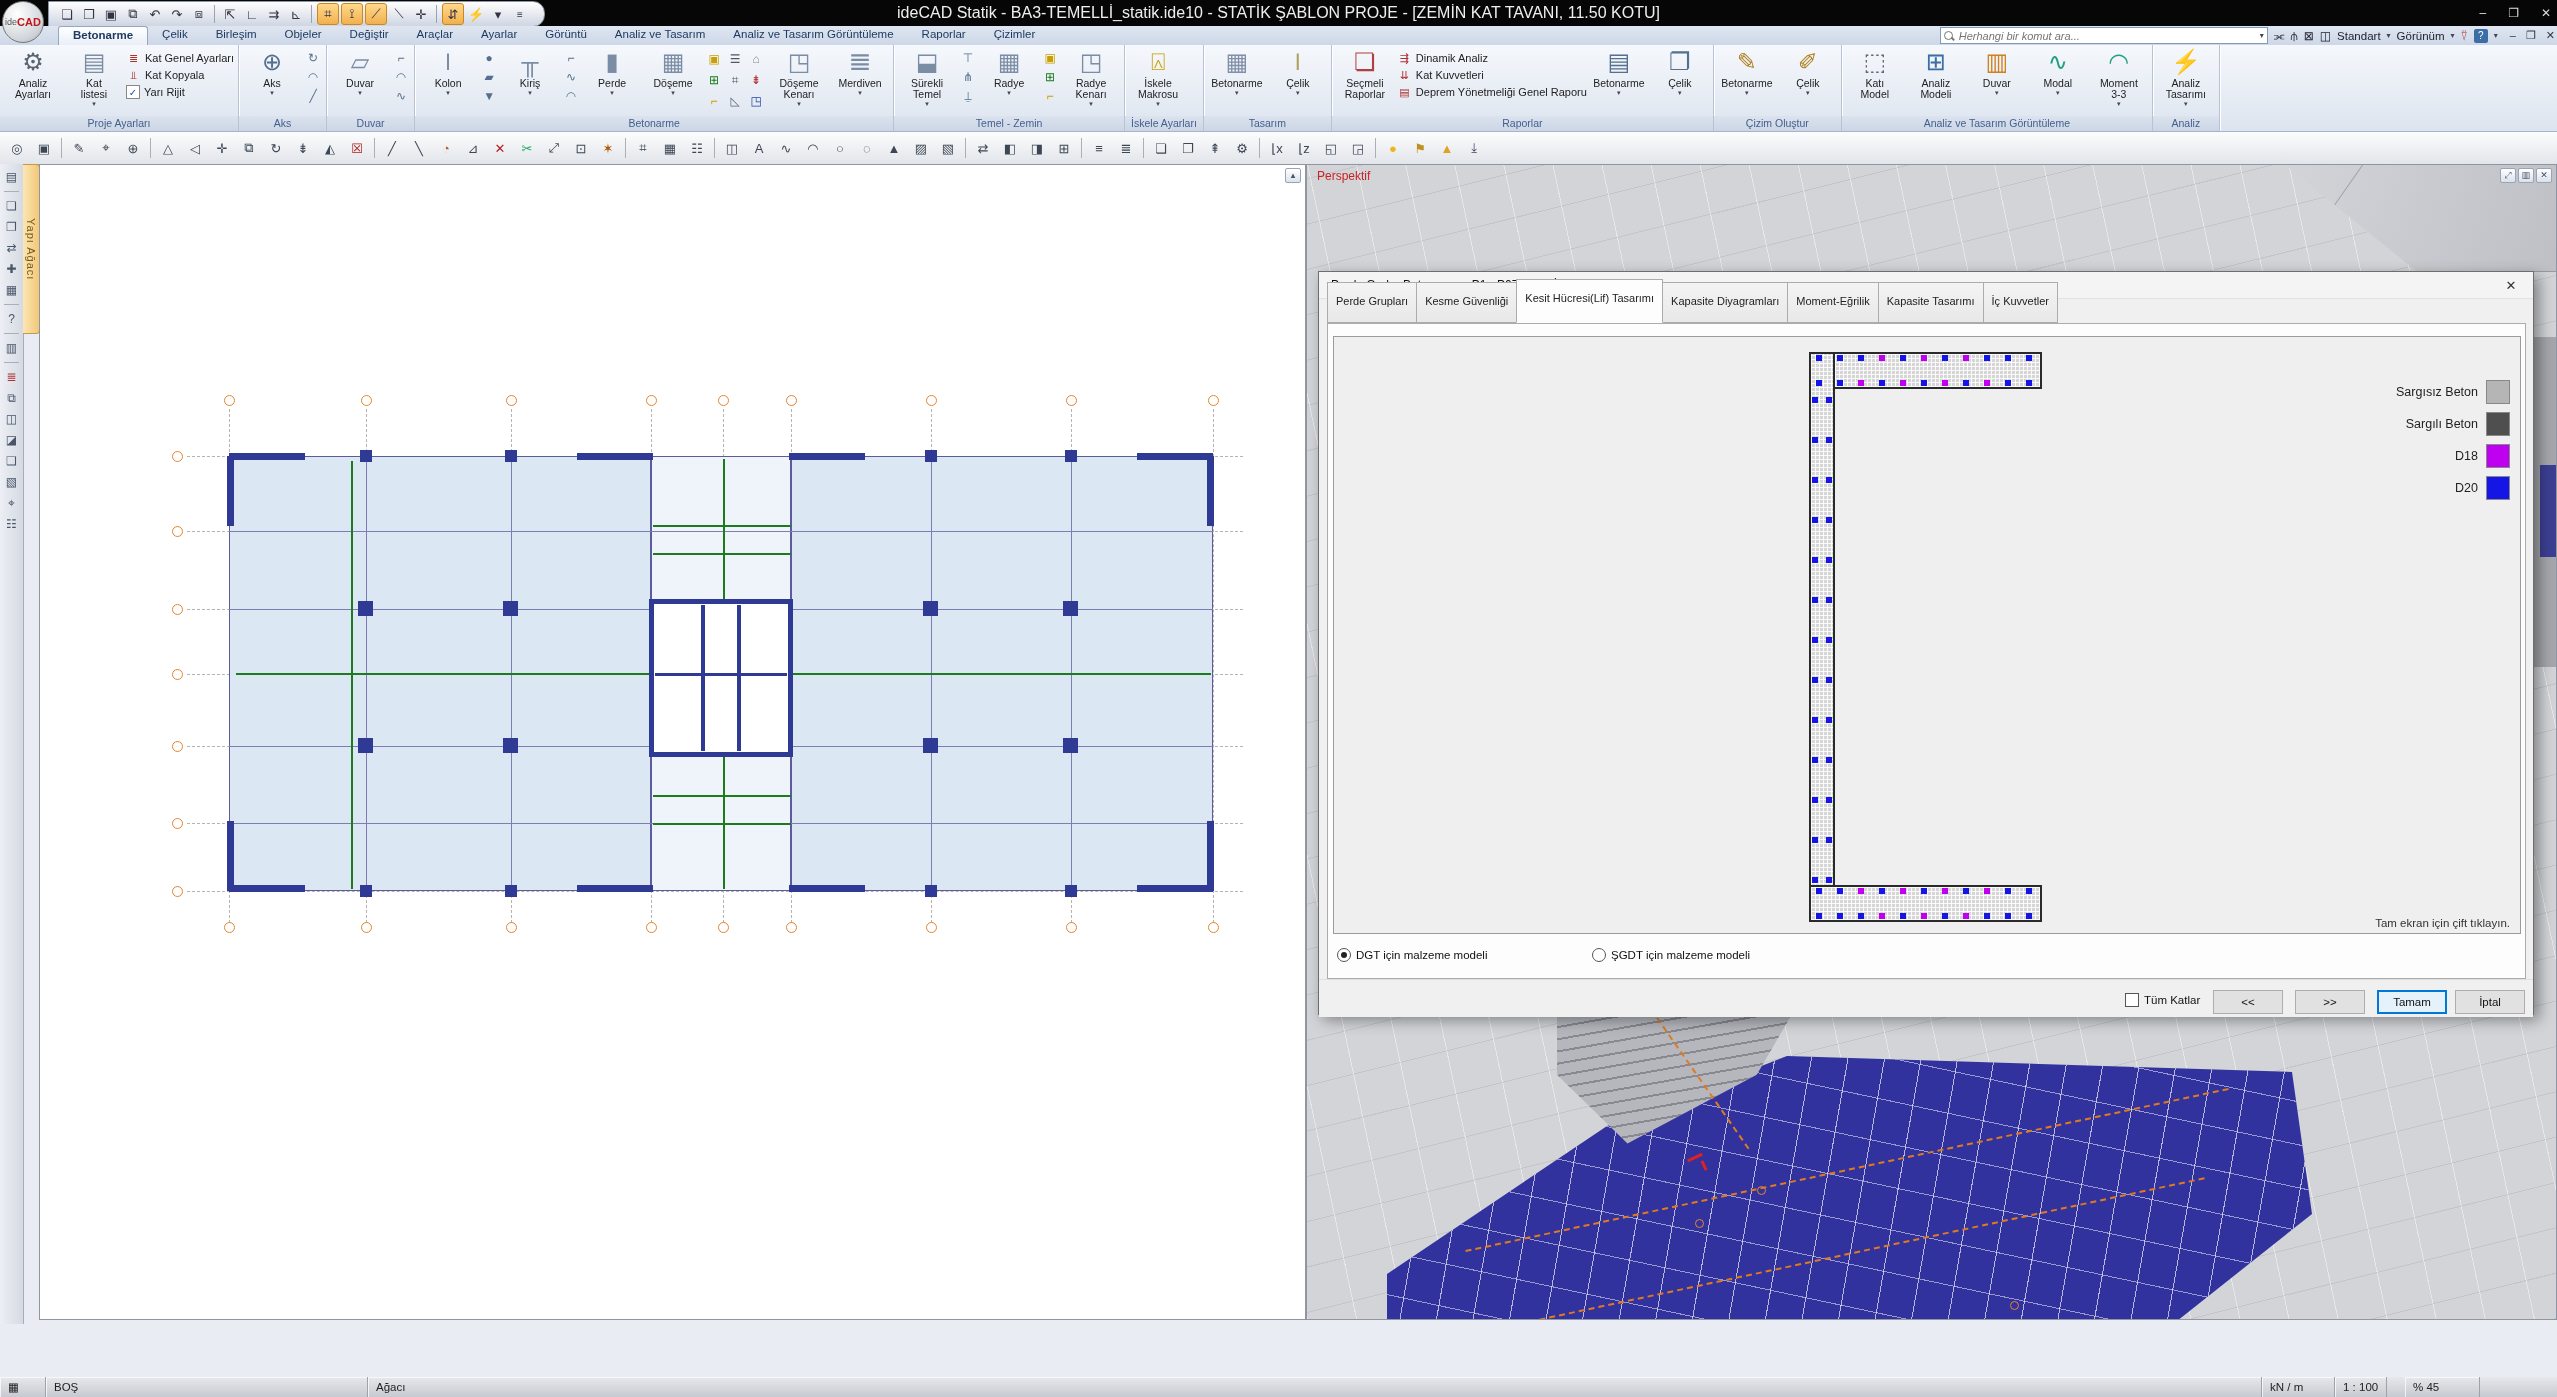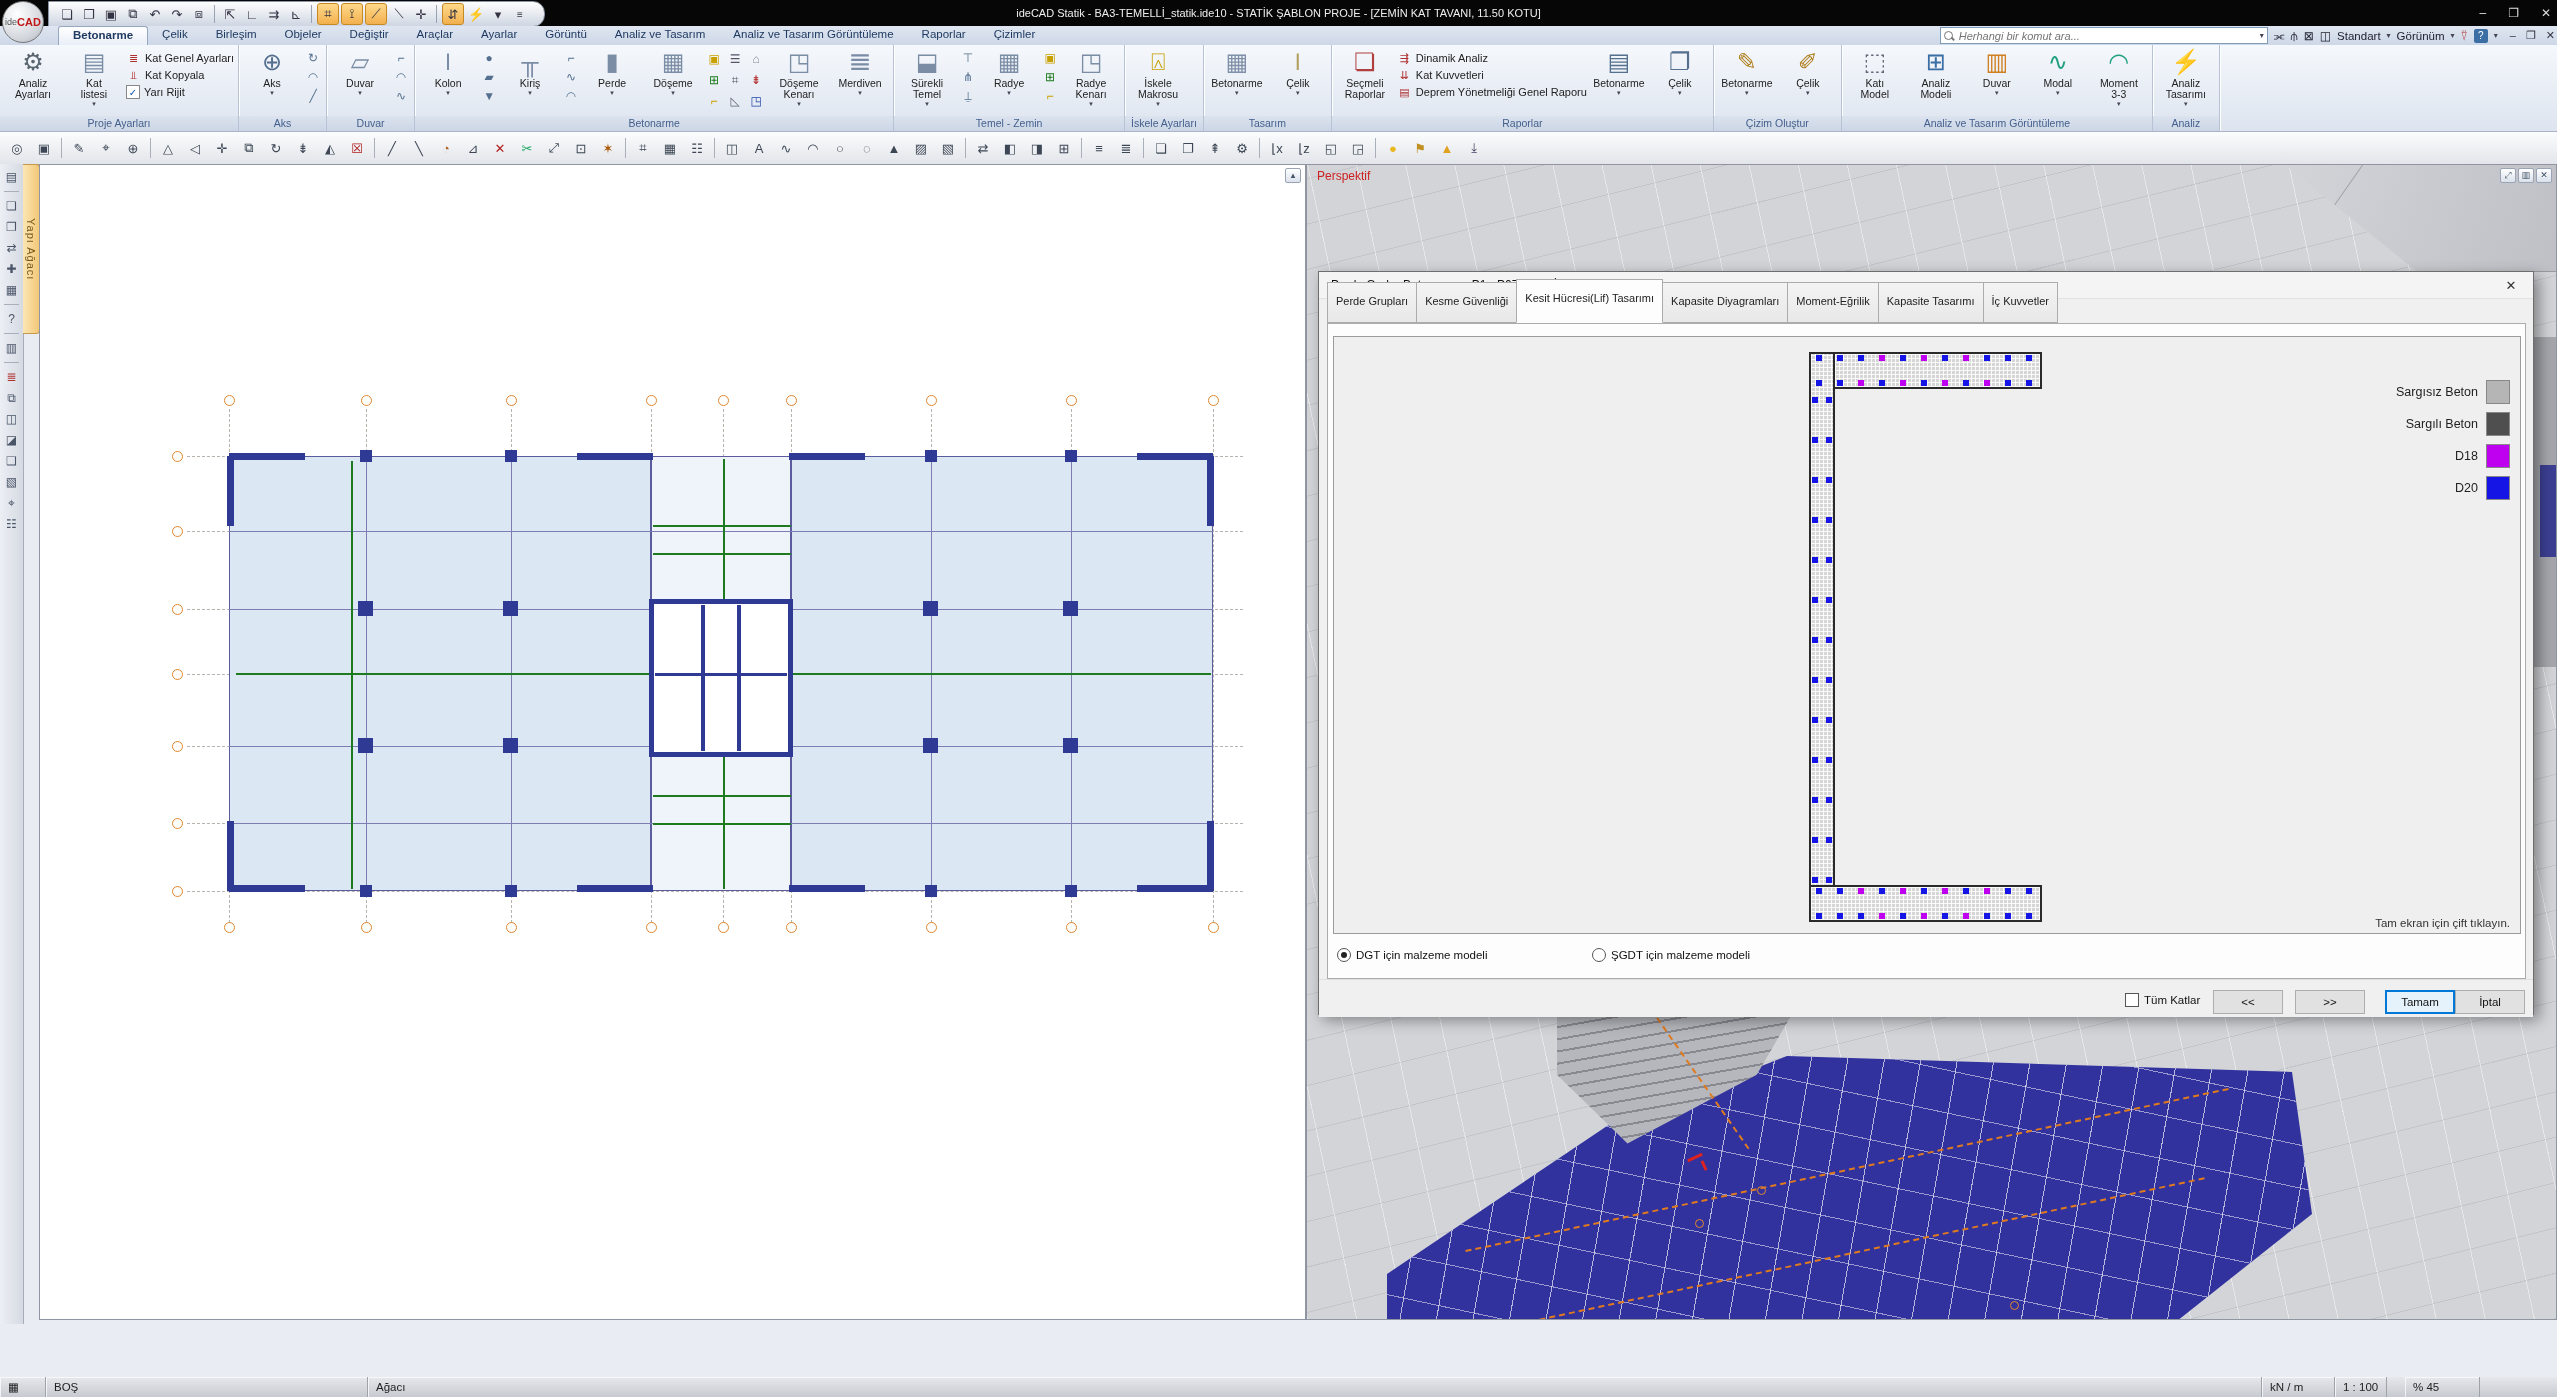--- a/index.html
+++ b/index.html
@@ -12,21 +12,21 @@
         background:radial-gradient(circle at 35% 30%,#fff,#cfd3d9 70%,#9aa0a8);border:1px solid #777;
         display:flex;align-items:center;justify-content:center;z-index:60;}
   #logo .ide{color:#555;font-size:9px;}#logo .cad{color:#c01818;font-weight:bold;font-size:11px;}
   #qa{position:absolute;left:48px;top:1px;height:24px;display:flex;align-items:center;gap:2px;
       background:linear-gradient(#fefefe,#cfd6e2);border:1px solid #8a93a5;border-radius:0 12px 12px 0;padding:0 14px 0 8px;}
   .qa-icon{width:20px;height:20px;display:flex;align-items:center;justify-content:center;font-size:13px;color:#334;
       border-radius:3px;}
   .qa-icon.active{background:linear-gradient(#ffd98a,#f2b04e);border:1px solid #c88a20;}
   .qa-sep{width:1px;height:18px;background:#9aa3b2;margin:0 3px;}
   #win-title{position:absolute;left:0;top:0;width:100%;height:26px;display:flex;align-items:center;justify-content:center;
-      font-size:11px;color:#eee;pointer-events:none;}
+      font-size:16px;color:#eee;pointer-events:none;}
   #win-controls{position:absolute;right:6px;top:0;height:26px;display:flex;align-items:center;gap:22px;color:#ddd;font-size:12px;}
   #win-controls span{cursor:default;}
 
   
   #menurow{position:absolute;left:0;top:26px;width:2557px;height:19px;background:linear-gradient(#dfe6f1,#cdd7e7);border-bottom:1px solid #aab6c9;}
   #menu-tabs{position:absolute;left:58px;top:0;height:19px;display:flex;}
   .mtab{padding:2px 14px 0 14px;font-size:11.5px;color:#1c3least;color:#1f3a60;height:17px;}
   .mtab.active{background:linear-gradient(#ffffff,#e8eef7);border:1px solid #96a7c2;border-bottom:none;border-radius:3px 3px 0 0;font-weight:bold;}
   #menu-right{position:absolute;right:2px;top:0;height:19px;display:flex;align-items:center;gap:6px;}
   #search-box{display:flex;align-items:center;width:320px;height:15px;background:#fff;border:1px solid #7f9db9;padding:0 3px;gap:4px;}
@@ -882,21 +882,21 @@
           <span>ŞGDT için malzeme modeli</span>
         </div>
       </div>
     <div id="dlg-footer">
         <div class="cbox" style="left: 806px;">
           <span class="cb"></span>
           <span>Tüm Katlar</span>
         </div>
         <div class="dbtn" style="left: 894px;">&lt;&lt;</div>
         <div class="dbtn" style="left: 976px;">&gt;&gt;</div>
-        <div class="dbtn default" style="left: 1058px; margin-left: 8px;">Tamam</div>
+        <div class="dbtn default" style="left: 1058px;">Tamam</div>
         <div class="dbtn" style="left: 1136px;">İptal</div>
       </div>
   </div>
 
 
   <div id="statusbar">
       <div class="sseg" style="left: 0px; width: 46px;">▦</div>
       <div class="sseg" style="left: 46px; width: 322px;">BOŞ</div>
       <div class="sseg" style="left: 368px; width: 1894px;">Ağacı</div>
       <div class="sseg" style="left: 2262px; width: 73px;">kN / m</div>

